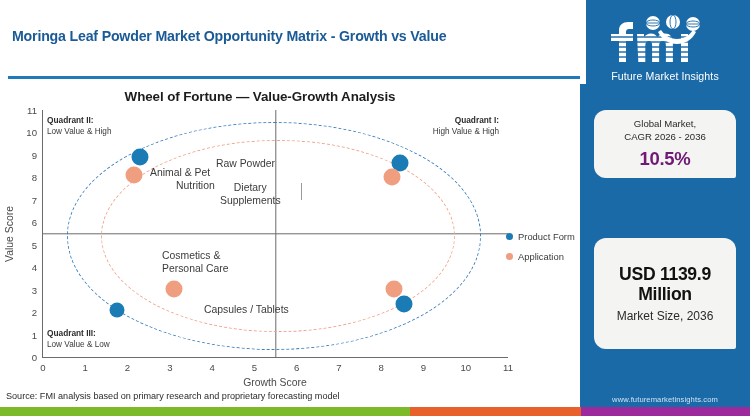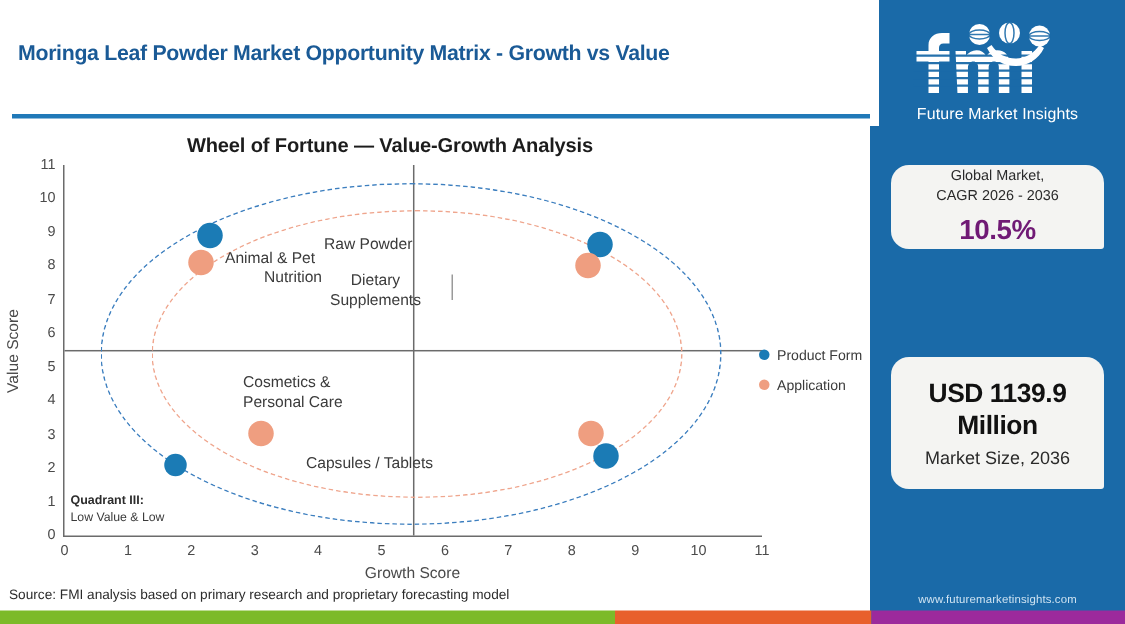--- a/index.html
+++ b/index.html
@@ -143,22 +143,22 @@
     margin-top:2px; font-size:10.6px; font-weight:normal; color:#ffffff;
     letter-spacing:0.1px;
   }
 
   .stat-card {
     position:absolute; left:14px; width:142px;
     background:#f4f4f2; border-radius:12px;
     display:flex; flex-direction:column; align-items:center; justify-content:center;
     text-align:center; padding:8px 6px;
   }
-  #stat-cagr { top:110px; height:56px; border-bottom-right-radius:2px; }
-  #stat-size { top:238px; height:88px; border-bottom-right-radius:2px; }
+  #stat-cagr { top:110px; height:68px; border-bottom-right-radius:2px; }
+  #stat-size { top:238px; height:111px; border-bottom-right-radius:2px; }
 
   .stat-caption { font-size:9.6px; color:#2a2a2a; line-height:1.32; }
   .stat-value-big {
     font-size:18.5px; font-weight:bold; color:#701a75; margin-top:5px;
     letter-spacing:-0.3px;
   }
   .stat-value-xl {
     font-size:17.6px; font-weight:bold; color:#111; line-height:1.16;
     letter-spacing:-0.3px;
   }
@@ -216,20 +216,28 @@
         <div class="xtick" style="left: 36.3636%;">4</div>
         <div class="xtick" style="left: 45.4545%;">5</div>
         <div class="xtick" style="left: 54.5455%;">6</div>
         <div class="xtick" style="left: 63.6364%;">7</div>
         <div class="xtick" style="left: 72.7273%;">8</div>
         <div class="xtick" style="left: 81.8182%;">9</div>
         <div class="xtick" style="left: 90.9091%;">10</div>
         <div class="xtick" style="left: 100%;">11</div>
       </div>
 
+    <div class="quad-label" id="q2" style="left:4px; top:5px;">
+      <span class="q-head">Quadrant II:</span>
+      <span class="q-sub">Low Value &amp; High</span>
+    </div>
+    <div class="quad-label right" id="q1" style="right:9px; top:5px;">
+      <span class="q-head">Quadrant I:</span>
+      <span class="q-sub">High Value &amp; High</span>
+    </div>
     <div class="quad-label" id="q3" style="left:4px; bottom:7px;">
       <span class="q-head">Quadrant III:</span>
       <span class="q-sub">Low Value &amp; Low</span>
     </div>
 
     <div class="leader" style="left:55.5%; top:29.5%; height:17px;"></div>
 
     <div class="pt-label" style="left:107px; top:57px;">
       <span>Animal &amp; Pet</span><br>
       <span style="display:inline-block; padding-left:26px;">Nutrition</span>

